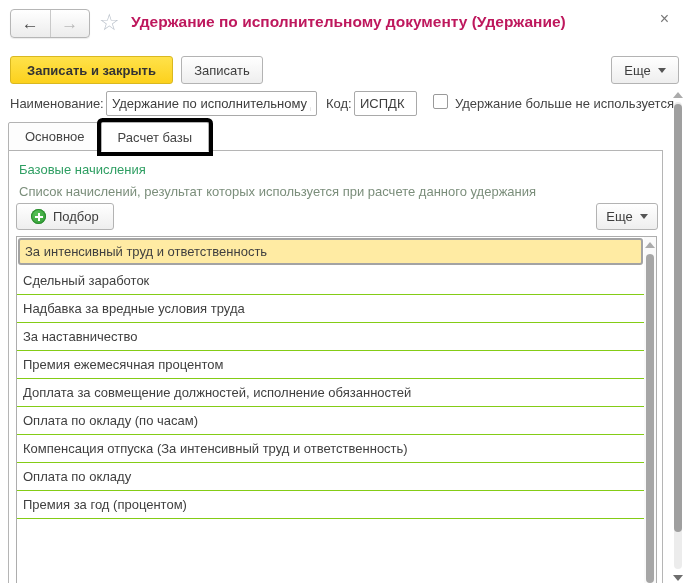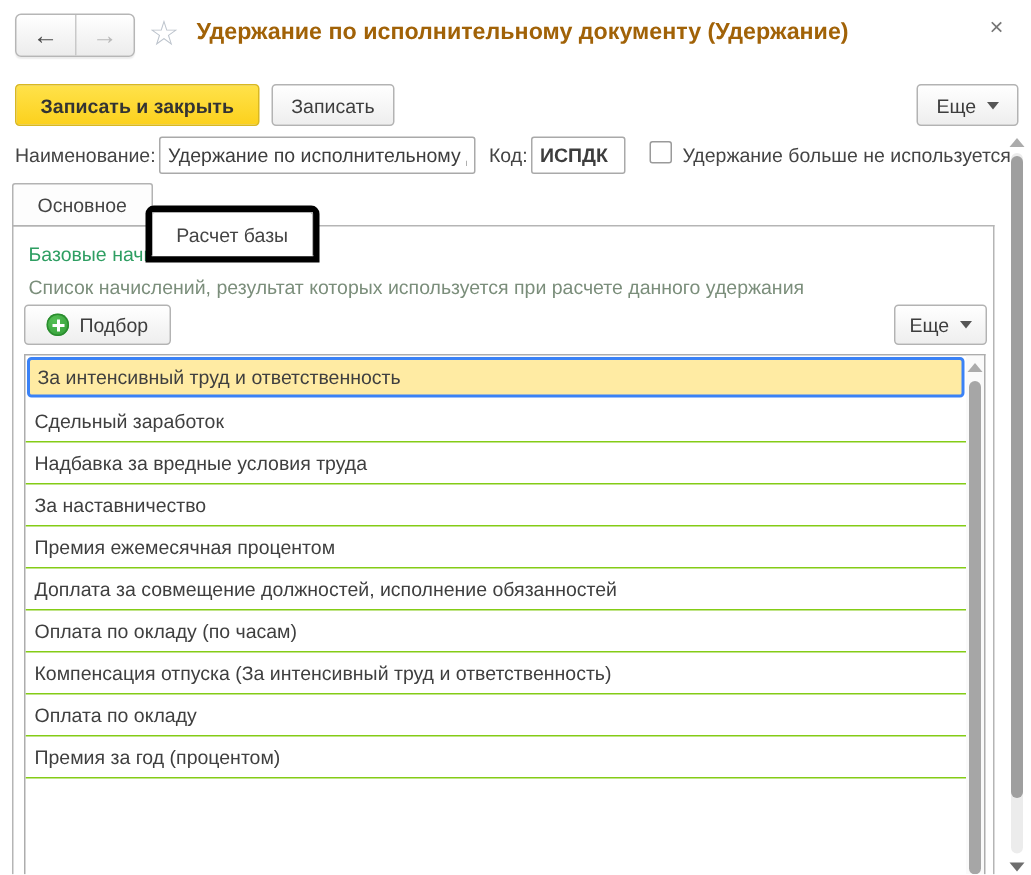--- a/index.html
+++ b/index.html
@@ -9,51 +9,51 @@
 
   
   .nav-group { position:absolute; left:10px; top:9px; width:80px; height:29px;
     display:flex; border:1px solid #b6b6b6; border-radius:4px;
     background:linear-gradient(#ffffff,#ececec); box-shadow:0 1px 1px rgba(0,0,0,.08); }
   .nav-seg { flex:1; display:flex; align-items:center; justify-content:center;
     font-size:17px; font-weight:bold; }
   .nav-seg.back { color:#4d4d4d; border-right:1px solid #c9c9c9; }
   .nav-seg.fwd { color:#b9b9b9; }
   .star { position:absolute; left:99px; top:8px; font-size:23px; color:#bcc3cc; line-height:28px; }
-  .win-title { position:absolute; left:131px; top:13px; font-size:15.5px; font-weight:bold; color:#a16207; }
+  .win-title { position:absolute; left:131px; top:13px; font-size:15.5px; font-weight:bold; color:#be185d; }
   .win-close { position:absolute; right:18px; top:9px; font-size:16px; color:#777; cursor:pointer; line-height:20px; }
 
   
   .btn { display:inline-flex; align-items:center; justify-content:center;
     height:28px; border:1px solid #b3b3b3; border-radius:3px; font-size:13px; color:#3d3d3d;
     background:linear-gradient(#ffffff,#eeeeee); padding:0 14px; cursor:pointer; }
   .btn.primary { background:linear-gradient(#ffe24a,#fcd11d); border-color:#d9b821; font-weight:bold; color:#333; }
   .btn .caret { width:0; height:0; margin-left:7px; border-left:4px solid transparent;
     border-right:4px solid transparent; border-top:5px solid #555; }
   #btn-save-close { position:absolute; left:10px; top:56px; width:163px; }
   #btn-save { position:absolute; left:181px; top:56px; width:82px; }
   #btn-more-top { position:absolute; right:8px; top:56px; width:68px; }
 
   
   .fld-label { position:absolute; font-size:13px; color:#444; top:96px; }
   #lbl-name { left:10px; }
   #lbl-code { left:326px; }
   .tfield { position:absolute; top:91px; height:25px; border:1px solid #a9a9a9; border-radius:2px;
     font-size:13px; color:#3d3d3d; padding:0 5px; font-family:inherit; background:#fff; }
   #fld-name { left:106px; width:211px; }
-  #fld-code { left:354px; width:63px;font-weight:bold; }
+  #fld-code { left:354px; width:63px; }
   .checkbox { position:absolute; left:433px; top:94px; width:15px; height:15px;
     border:1px solid #9a9a9a; border-radius:2px; background:#fff; cursor:pointer; }
   #lbl-chk { left:455px; cursor:default; }
 
   
   .tabs { position:absolute; left:8px; top:122px; height:29px; display:flex; z-index:3; }
   .tab { height:29px; padding:0 16px; display:flex; align-items:center; font-size:13px; color:#444;
     background:#fdfdfd; border:1px solid #b3b3b3; border-radius:2px 2px 0 0; margin-right:-1px; cursor:pointer; }
-  .tab.active { background:#fff; border-bottom-color:#fff; height:30px; z-index:4;margin-top:19px; }
+  .tab.active { background:#fff; border-bottom-color:#fff; height:30px; z-index:4; }
   .tab.highlighted { box-shadow:0 0 0 4px #000; }
 
   
   .panel { position:absolute; left:8px; top:150px; right:24px; bottom:0;
     background:#fff; border:1px solid #b5b5b5; border-bottom:none; z-index:2; }
   .section-title { position:absolute; left:10px; top:11px; font-size:13px; color:#2e9e62; }
   .section-subtitle { position:absolute; left:10px; top:33px; font-size:13px; color:#7b8e7b; }
   #btn-pick { position:absolute; left:7px; top:52px; height:27px; }
   #btn-more-list { position:absolute; right:4px; top:52px; width:62px; height:27px; }
   .plus-ico { width:15px; height:15px; border-radius:50%; margin-right:7px;
@@ -62,21 +62,21 @@
   .plus-ico::before, .plus-ico::after { content:""; position:absolute; background:#fff; }
   .plus-ico::before { left:3.5px; top:6.5px; width:8px; height:2px; }
   .plus-ico::after { left:6.5px; top:3.5px; width:2px; height:8px; }
 
   
   .list { position:absolute; left:7px; right:5px; top:85px; bottom:0;
     border:1px solid #adadad; border-bottom:none; background:#fff; overflow:hidden; }
   .rows { position:absolute; left:0; right:12px; top:0; bottom:0; }
   .row { height:28px; line-height:28px; padding:0 0 0 6px; font-size:13px; color:#3f3f3f;
     border-bottom:1px solid #84cc16; white-space:nowrap; overflow:hidden; cursor:pointer; }
-  .row.selected { height:27px; line-height:24px; margin:1px 1px 2px 1px; border:2px solid #3b82f6;
+  .row.selected { height:27px; line-height:24px; margin:1px 1px 2px 1px; border:2px solid #a3a3a3;
     border-radius:3px; background:#ffeba3; padding-left:5px; }
 
   
   .sb-arrow { position:absolute; width:0; height:0; border-left:5px solid transparent; border-right:5px solid transparent; }
   .sb-arrow.up { border-bottom:6px solid #ababab; }
   .sb-arrow.down { border-top:6px solid #6e6e6e; }
   .list-sb { position:absolute; right:0; top:0; bottom:0; width:12px; background:#fafafa; }
   .list-sb .sb-arrow.up { left:1px; top:5px; }
   .list-sb .thumb { position:absolute; left:2px; right:2px; top:17px; bottom:0;
     background:#a6a6a6; border-radius:4px; }

